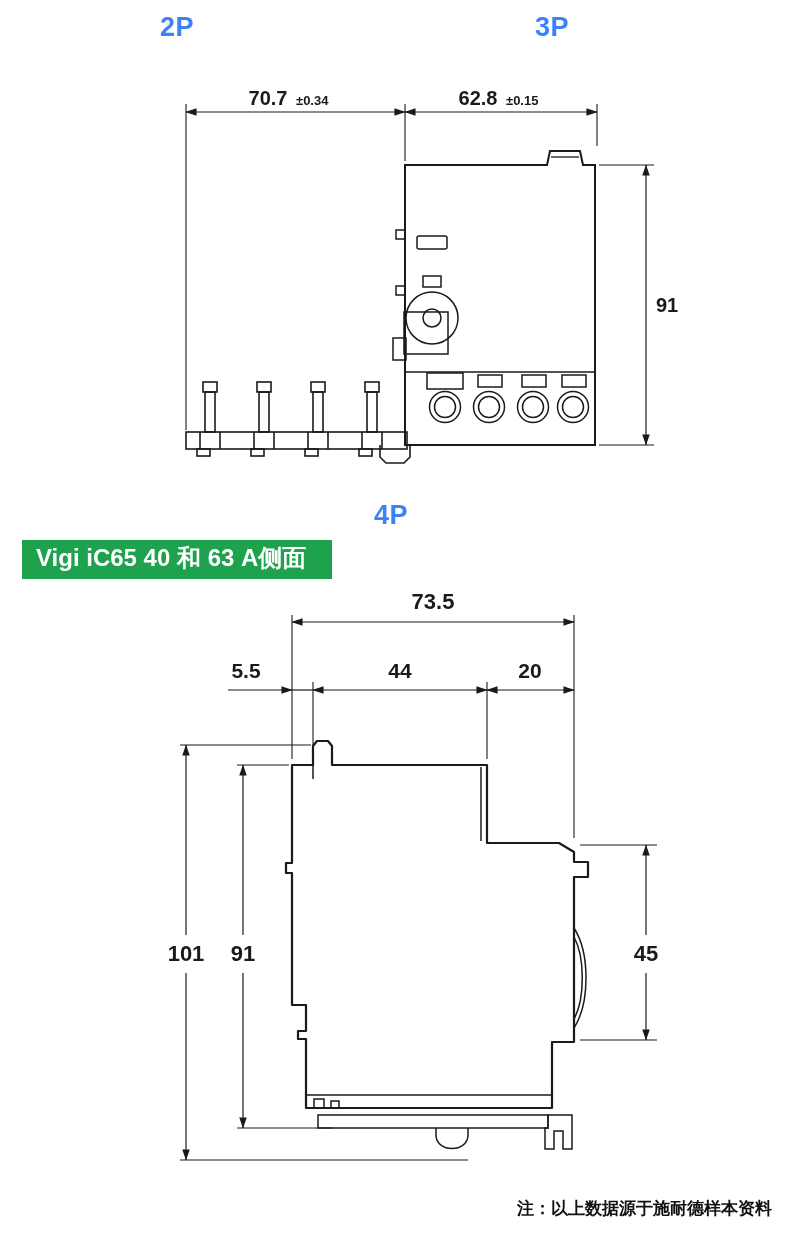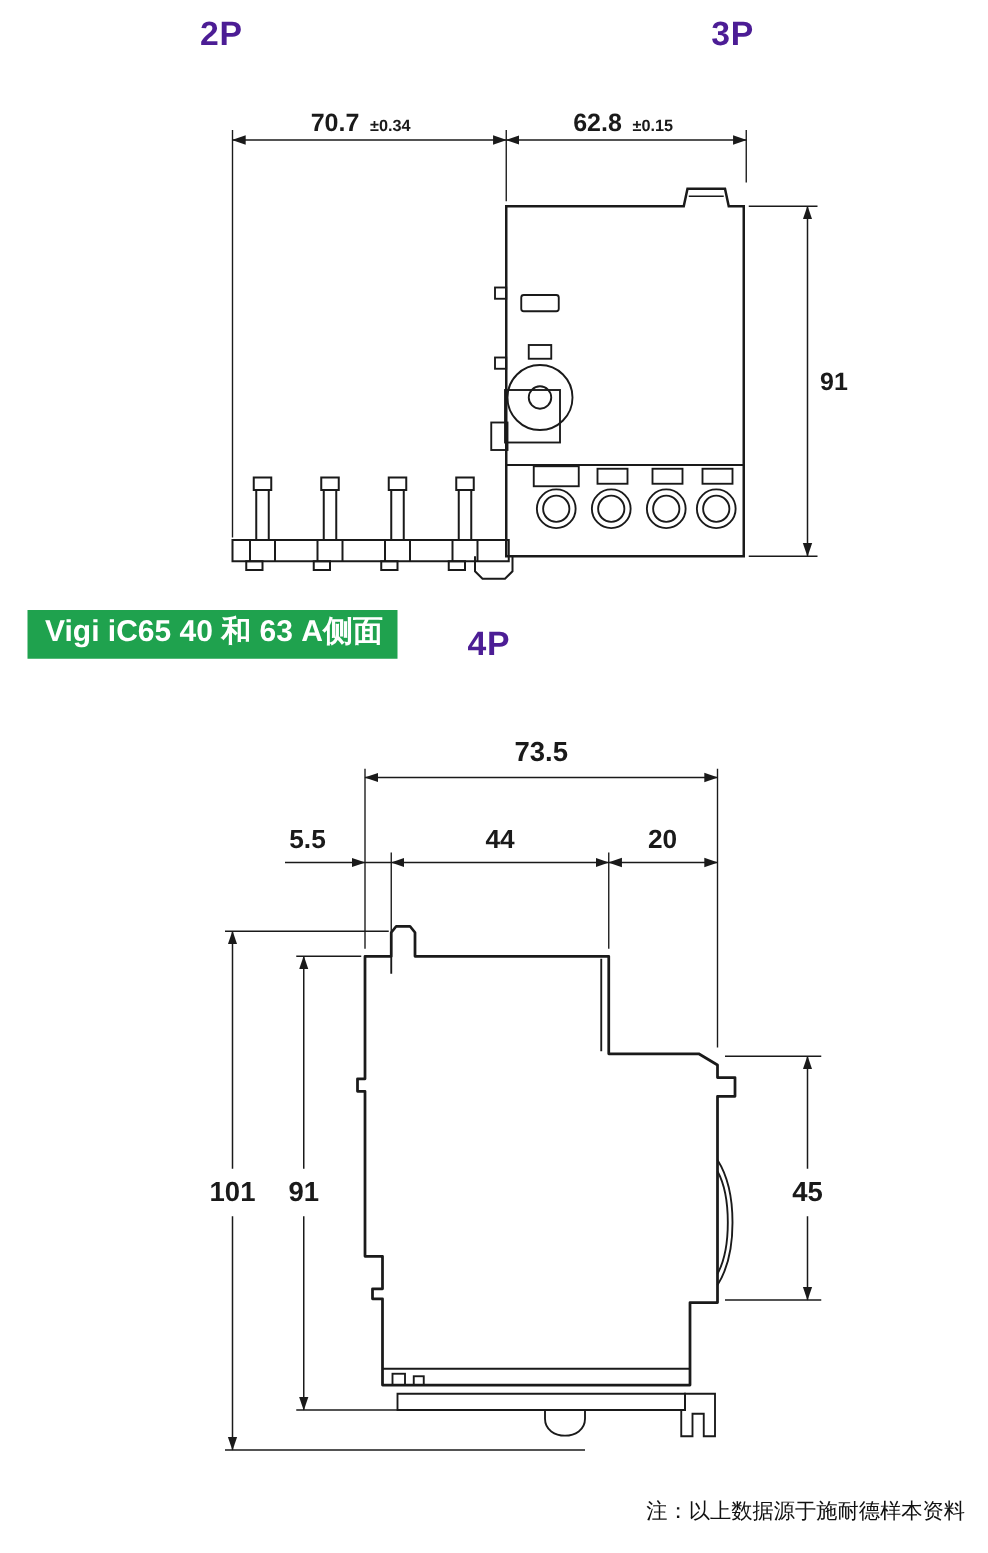--- a/index.html
+++ b/index.html
@@ -1,30 +1,30 @@
 <!DOCTYPE html>
 <html><head>
 <meta charset="utf-8">
 <style>
   * { margin:0; padding:0; box-sizing:border-box; }
   html,body { width:790px; height:1242px; background:#ffffff;
               font-family:"Liberation Sans", sans-serif; }
   body { position:relative; overflow:hidden; }
   .abs { position:absolute; }
-  .pole-label { position:absolute; font-size:27px; font-weight:bold; color:#4c1d95; letter-spacing:0.5px; }
-  .banner { position:absolute; left:22px; top:488px; background:#1FA24E; color:#ffffff;
-            font-size:24px; font-weight:bold; padding:5px 12px 8px 14px; line-height:1.1; }
-  .footnote { position:absolute; right:18px; top:1197px; font-size:17px; font-weight:normal; color:#111111; }
+  .pole-label { position:absolute; font-size:27px; font-weight:bold; color:#3b82f6; letter-spacing:0.5px; }
+  .banner { position:absolute; left:22px; top:540px; background:#1FA24E; color:#ffffff;
+            font-size:24px; font-weight:bold; padding:5px 26px 8px 14px; line-height:1.1; }
+  .footnote { position:absolute; right:18px; top:1197px; font-size:17px; font-weight:bold; color:#111111; }
   svg text { font-family:"Liberation Sans", sans-serif; }
 </style>
 </head>
 <body>
 
 <div class="pole-label" style="left:160px;top:12px">2P</div>
-<div class="pole-label" style="left:569px;top:12px">3P</div>
+<div class="pole-label" style="left:535px;top:12px">3P</div>
 <div class="pole-label" style="left:374px;top:500px">4P</div>
 
 <svg class="abs" style="left:0;top:60px" width="790" height="432" viewBox="0 0 790 432">
   <defs>
     <marker id="arrA" viewBox="0 0 10 8" refX="9.6" refY="4" markerWidth="11" markerHeight="9" markerUnits="userSpaceOnUse" orient="auto-start-reverse">
       <path d="M0,0.6 L10,4 L0,7.4 Z" fill="#1a1a1a"></path>
     </marker>
   </defs>
   <g stroke="#1a1a1a" fill="none">
     <g stroke-width="1.1">

